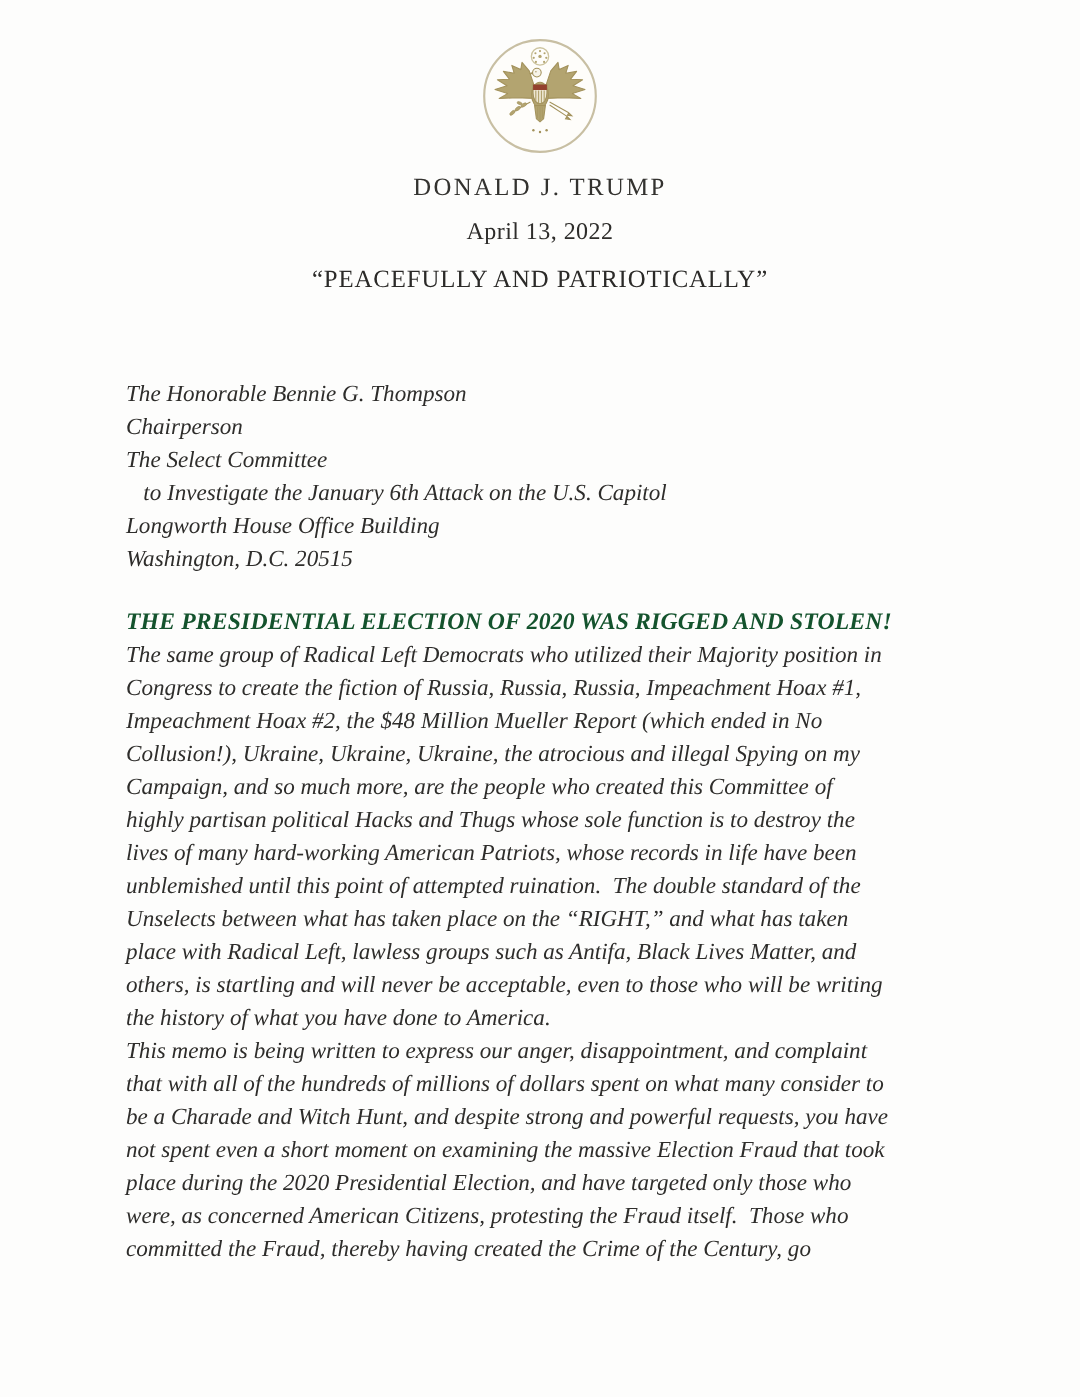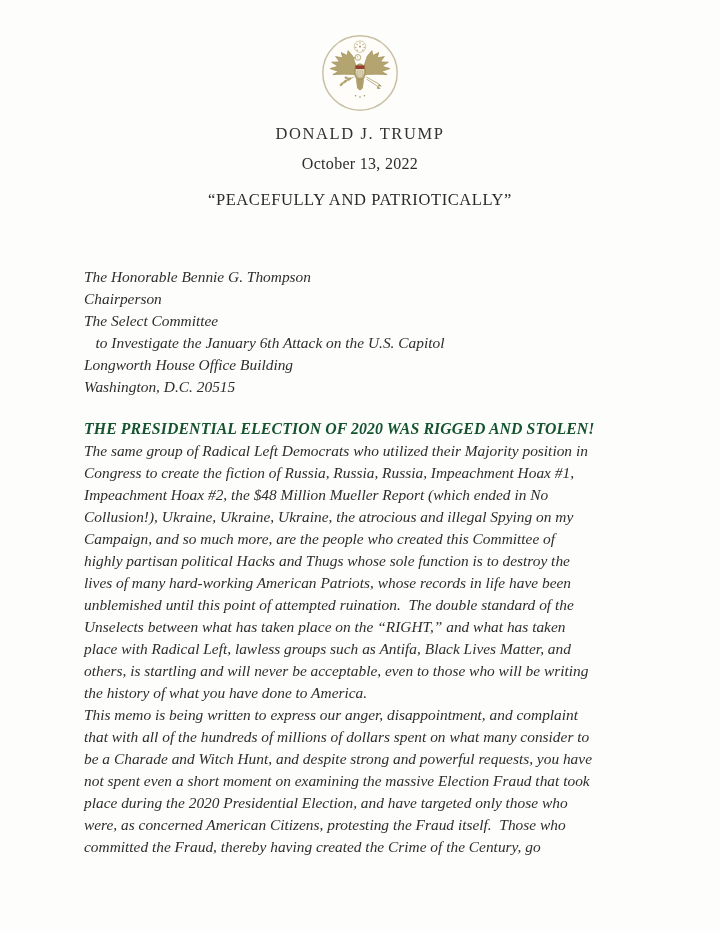--- a/index.html
+++ b/index.html
@@ -19,41 +19,41 @@
     height: 931px;
     background: var(--background);
     color: var(--text);
     font-family: "Liberation Serif", "DejaVu Serif", serif;
     overflow: hidden;
   }
   .page {
     position: relative;
     width: 720px;
     height: 931px;
-    padding-top: 33px;
+    padding-top: 24px;
   }
   .letterhead { text-align: center; }
   .seal-wrap {
     width: 80px; height: 80px;
     margin: 0 auto;
   }
   .seal-wrap svg { display: block; width: 80px; height: 80px; }
   .lh-name {
     margin-top: 11px;
     font-size: 16.5px;
     letter-spacing: 1.6px;
     color: #33322f;
   }
   .lh-date {
     margin-top: 11px;
     font-size: 16px;
     letter-spacing: 0.3px;
   }
   .lh-motto {
-    margin-top: 17px;
+    margin-top: 12px;
     font-size: 16.5px;
     letter-spacing: 0.6px;
     color: #2b2a28;
   }
   .content {
     margin: 56px 30px 0 84px;
     font-size: 15.4px;
     line-height: 22px;
     font-style: italic;
   }
@@ -127,21 +127,21 @@
 
         <g fill="var(--seal-gold)">
           <circle cx="44.5" cy="78.5" r="1"></circle>
           <circle cx="50" cy="80" r="1"></circle>
           <circle cx="55.5" cy="78.5" r="1"></circle>
         </g>
       </svg>
     </div>
 
     <div class="lh-name">DONALD J. TRUMP</div>
-    <div class="lh-date">October 13, 2022</div>
+    <div class="lh-date">April 13, 2022</div>
     <div class="lh-motto">“PEACEFULLY AND PATRIOTICALLY”</div>
   </header>
 
   <main class="content">
     <div class="recipient pre">The Honorable Bennie G. Thompson
 Chairperson
 The Select Committee
    to Investigate the January 6th Attack on the U.S. Capitol
 Longworth House Office Building
 Washington, D.C. 20515</div>

